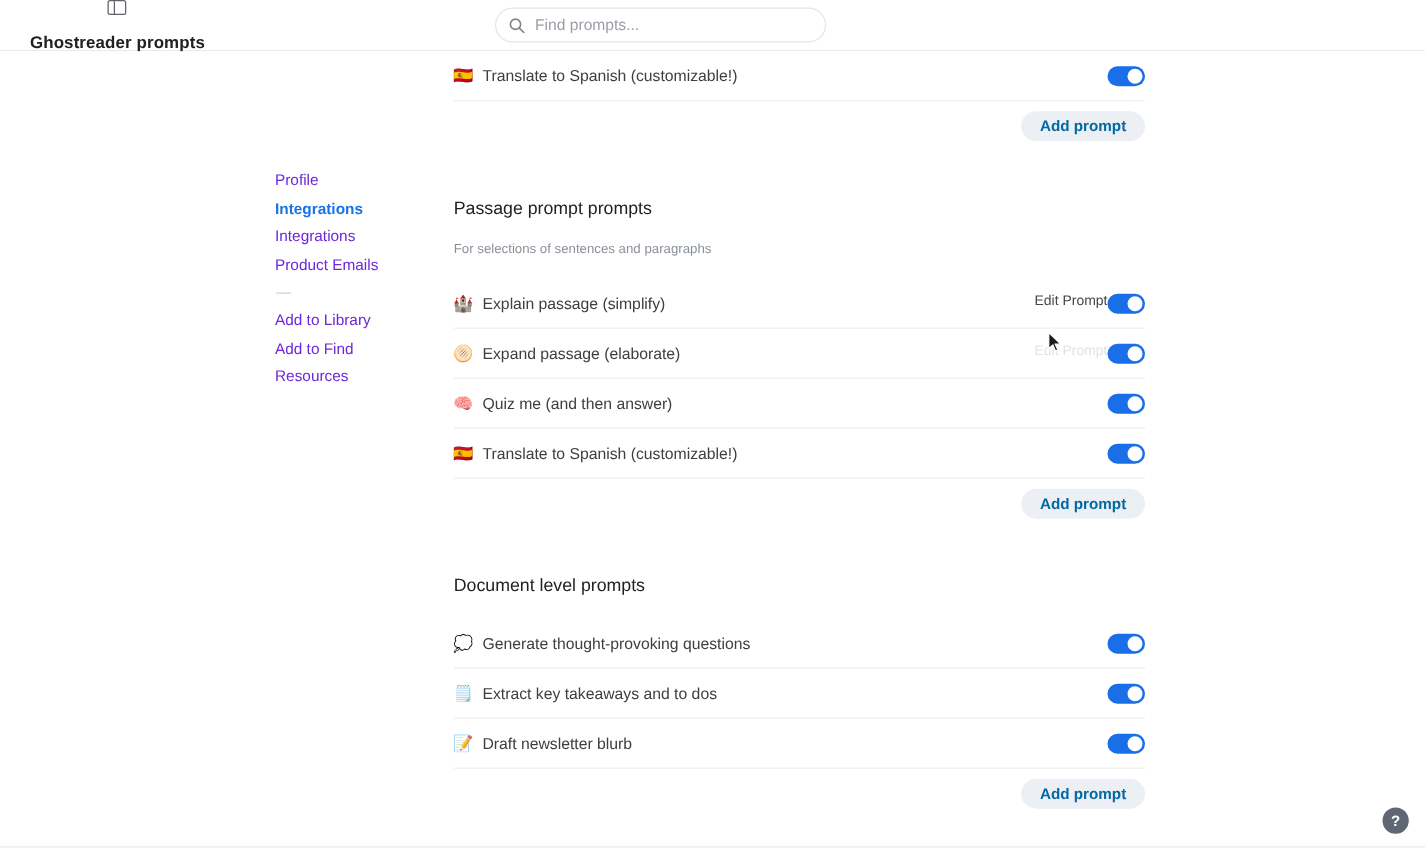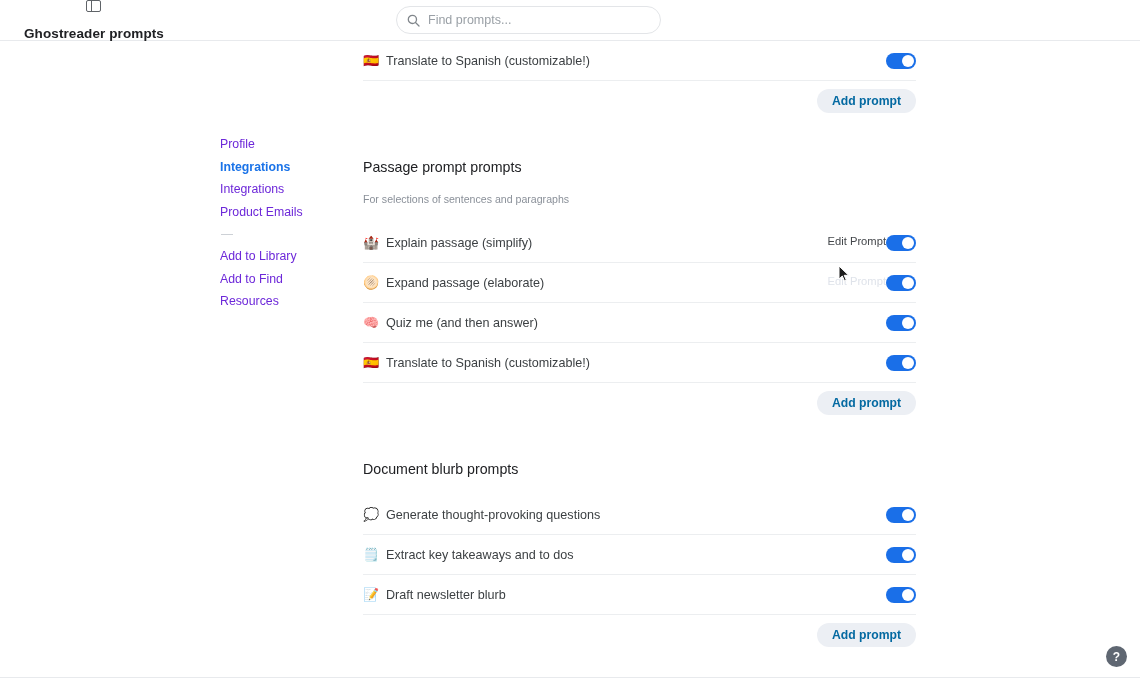--- a/index.html
+++ b/index.html
@@ -309,21 +309,21 @@
       </div>
 
       <div class="addrow">
         <button class="add-btn">Add prompt</button>
       </div>
     </section>
 
     <div class="sec-gap-c"></div>
 
     <section>
-      <h2 class="section-head">Document blurb prompts</h2>
+      <h2 class="section-head">Document level prompts</h2>
       <div class="sec-gap-b"></div>
 
       <div class="prompt-row">
         <span class="row-emoji">💭</span>
         <span class="row-label">Generate thought-provoking questions</span>
         <span class="row-right">
           <span class="edit-prompt hidden">Edit Prompt</span>
           <span class="toggle"></span>
         </span>
       </div>

